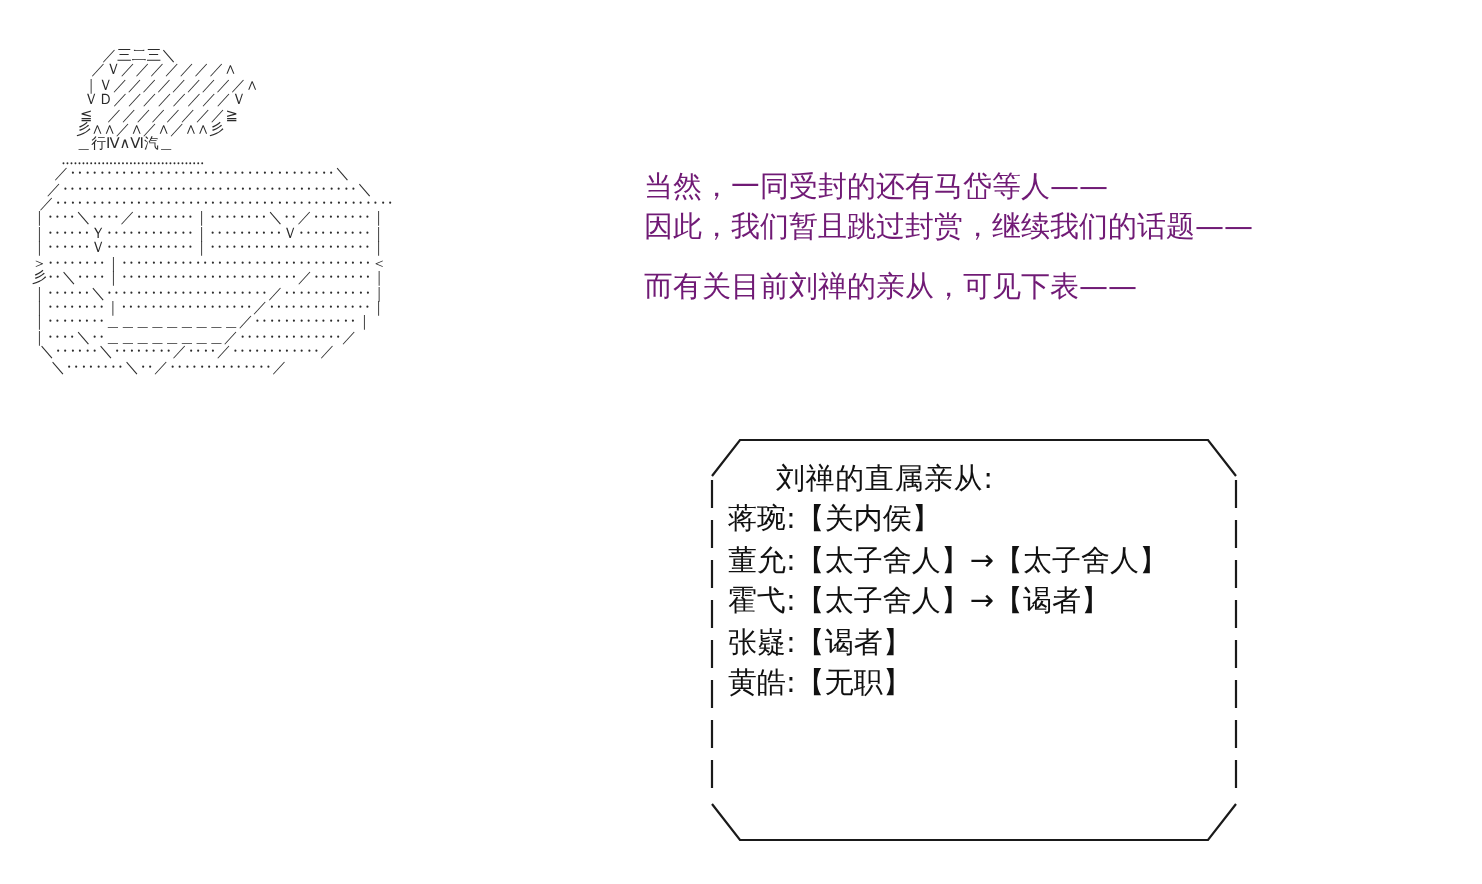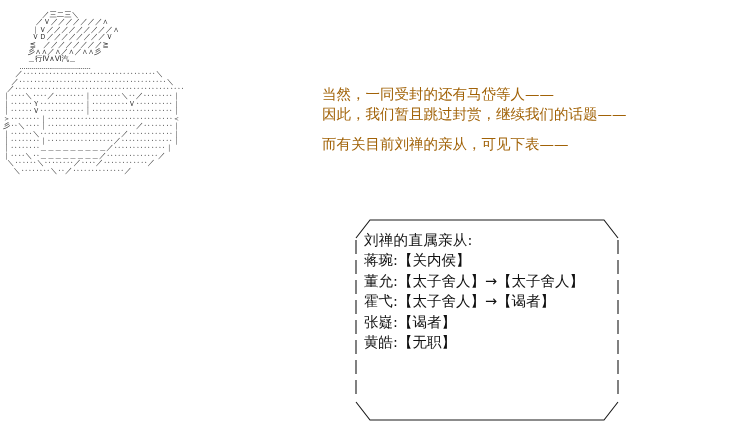--- a/index.html
+++ b/index.html
@@ -18,44 +18,44 @@
 
   
   #aa-panel {
     position: absolute;
     left: 0px;
     top: 8px;
     width: 320px;
     height: 430px;
   }
   #aa-art {
-    margin: 3px;
+    margin: 16px;
     padding: 0;
-    font-family: Liberation Sans, sans-serif;
+    font-family: Liberation Serif, serif;
     font-size: 7.4px;
     line-height: 7.4px;
     letter-spacing: 0px;
     white-space: pre;
     color: #2b2b2b;
     transform: scaleX(1.0);
     transform-origin: 0 0;
   }
 
   
   #narration {
     position: absolute;
     left: 322px;
     top: 84px;
     width: 400px;
   }
   .narr-line {
     font-family: "DejaVu Sans", "Liberation Sans", sans-serif;
     font-size: 14.5px;
     line-height: 20px;
-    color: #a16207;
+    color: #701a75;
     white-space: pre;
   }
   .narr-gap {
     height: 10px;
   }
 
   
   #table-box {
     position: absolute;
     left: 342px;
@@ -78,20 +78,21 @@
   }
   .tbl-line {
     font-family: "DejaVu Sans", "Liberation Sans", sans-serif;
     font-size: 14.5px;
     line-height: 20.4px;
     color: #111111;
     white-space: pre;
   }
   .tbl-line.header {
     letter-spacing: 0.3px;
+    margin-left: 24px;
   }
 </style>
 </head>
 <body>
 
 <div id="aa-panel">
   <pre id="aa-art">                   ／三二三＼
                 ／Ｖ／／／／／／／∧
               ｜Ｖ／／／／／／／／／∧
               ＶＤ／／／／／／／／Ｖ

